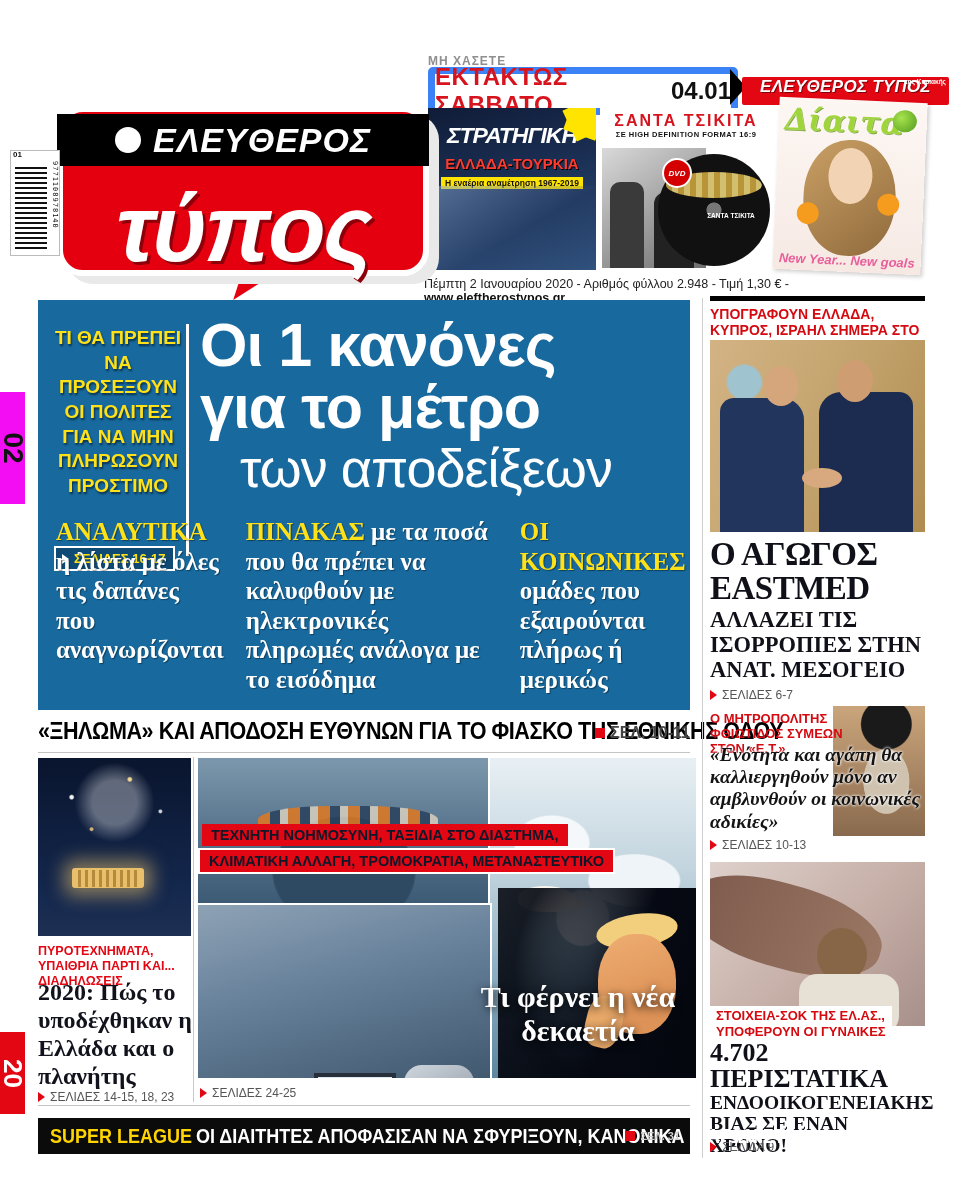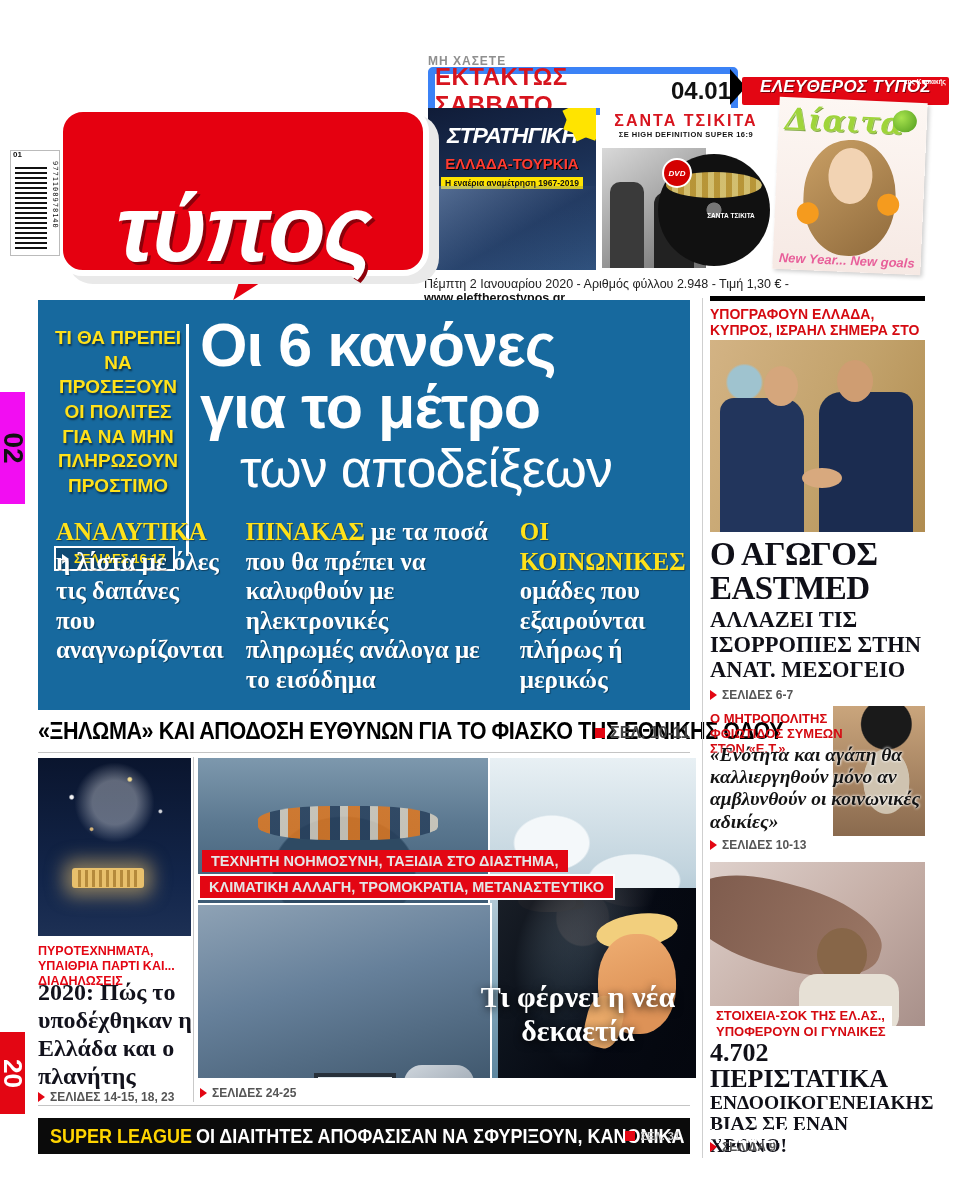--- a/index.html
+++ b/index.html
@@ -110,21 +110,21 @@
   .redsq{width:10px;height:10px;background:#e30613;display:inline-block;}
   .pages-txt{color:#444;font-weight:700;font-size:16px;}
   .hr1{left:38px;top:752px;width:652px;height:1px;background:#c4c4c4;}
   .hr2{left:38px;top:1105px;width:652px;height:1px;background:#c4c4c4;}
   .vsep1{left:193px;top:757px;width:1px;height:345px;background:#c9c9c9;}
   .vsep2{left:702px;top:298px;width:1px;height:860px;background:#cfcfcf;}
 
   
   .pages-link{display:flex;align-items:center;gap:5px;}
   .pages-link .tri{width:0;height:0;border-left:7px solid #e30613;border-top:5px solid transparent;border-bottom:5px solid transparent;}
-  .pages-link span{color:#555;font-weight:700;font-size:12px;}
+  .pages-link span{color:#555;font-weight:400;font-size:12px;}
 
   
   .fireworks{left:38px;top:758px;width:153px;height:178px;overflow:hidden;
      background:
        radial-gradient(circle at 22% 22%,rgba(255,255,255,.95) 0 1.5px,transparent 3px),
        radial-gradient(circle at 60% 12%,rgba(255,230,150,.9) 0 1.5px,transparent 3px),
        radial-gradient(circle at 80% 30%,rgba(255,255,255,.8) 0 1.2px,transparent 2.5px),
        radial-gradient(circle at 35% 40%,rgba(255,210,130,.8) 0 1.2px,transparent 2.5px),
        radial-gradient(circle at 50% 25%,rgba(255,255,255,.35) 0 22px,transparent 40px),
        linear-gradient(#0a152e 0%,#13264b 70%,#1d3054 100%);}
@@ -160,22 +160,22 @@
       background:linear-gradient(150deg,#cfd6dd 0%,#8f9aa6 55%,#5d6873 100%);}
   .trump{left:300px;top:130px;width:198px;height:190px;outline:none;
       background:radial-gradient(circle at 72% 42%,rgba(15,22,40,.0) 0 28%,rgba(5,8,16,.85) 70%),
                  linear-gradient(110deg,rgba(5,10,20,.2) 0%,#060a14 60%,#04060c 100%);}
   .trump-hair{position:absolute;left:398px;top:156px;width:82px;height:34px;border-radius:50%;
       background:#f2cf7d;transform:rotate(-8deg);}
   .trump-face{position:absolute;left:400px;top:176px;width:78px;height:100px;border-radius:46%;
       background:linear-gradient(160deg,#efae72 0%,#dd9257 70%);}
   .trump-hand{position:absolute;left:388px;top:238px;width:36px;height:52px;border-radius:40%;
       background:#e8a868;transform:rotate(14deg);}
-  .banner{position:absolute;background:#e30613;color:#e5e5e5;font-weight:800;font-size:14.5px;
-      padding:3px 9px;white-space:nowrap;margin-top:26px;}
+  .banner{position:absolute;background:#e30613;color:#0f172a;font-weight:800;font-size:14.5px;
+      padding:3px 9px;white-space:nowrap;}
   .banner1{left:4px;top:66px;}
   .banner2{left:0px;top:90px;border:2px solid #fff;}
   .decade-head{position:absolute;left:262px;top:222px;width:236px;text-align:center;color:#fff;
       font-family:"Liberation Serif",serif;font-weight:800;font-size:30px;line-height:1.13;
       text-shadow:0 2px 8px rgba(0,0,0,.85);}
   .center-pages{left:200px;top:1086px;}
 
   
   .right-rule{left:710px;top:296px;width:215px;height:5px;background:#000;}
   .rs1-kicker{left:710px;top:306px;width:218px;color:#d50a11;font-weight:800;font-size:14px;line-height:1.15;}
@@ -250,41 +250,45 @@
     <span class="special-label">ΕΚΤΑΚΤΩΣ ΣΑΒΒΑΤΟ</span>
     <span class="special-date">04.01</span>
   </div>
   <div class="abs special-arrow"></div>
   <div class="abs sunday-banner">
     <span class="sunday-main">ΕΛΕΥΘΕΡΟΣ ΤΥΠΟΣ</span>
     <span class="sunday-small">της Κυριακής</span>
   </div>
 
   <div class="abs logo-bubble">
+    <div class="logo-band">
+      <span class="logo-dot"></span>
+      <span class="logo-top-text">ΕΛΕΥΘΕΡΟΣ</span>
+    </div>
     <div class="logo-main-text">τύπος</div>
   </div>
   <div class="abs logo-tail"></div>
   <div class="abs barcode">
     <span class="barcode-ed">01</span>
     <div class="barcode-stripes"></div>
     <span class="barcode-num">9771108978140</span>
   </div>
 
   <div class="abs promo1">
     <div class="star"></div>
     <div class="star2"></div>
     <div class="promo1-title">ΣΤΡΑΤΗΓΙΚΗ</div>
     <div class="promo1-kicker">ΕΛΛΑΔΑ-ΤΟΥΡΚΙΑ</div>
     <div><span class="promo1-line">Η εναέρια αναμέτρηση 1967-2019</span></div>
     <div class="jets"></div>
   </div>
 
   <div class="abs promo2">
     <div class="promo2-title">ΣΑΝΤΑ ΤΣΙΚΙΤΑ</div>
-    <div class="promo2-sub">ΣΕ HIGH DEFINITION SUPER 16:9</div>
+    <div class="promo2-sub">ΣΕ HIGH DEFINITION FORMAT 16:9</div>
     <div class="still">
       <div class="fig1"></div>
       <div class="fig2"></div>
     </div>
     <div class="disc">
       <div class="disc-band"></div>
       <div class="disc-label">ΣΑΝΤΑ ΤΣΙΚΙΤΑ</div>
     </div>
     <div class="dvd-badge">DVD</div>
   </div>
@@ -304,21 +308,21 @@
   </div>
 
   <div class="abs lead-box">
     <div class="lead-kicker">ΤΙ ΘΑ ΠΡΕΠΕΙ ΝΑ ΠΡΟΣΕΞΟΥΝ ΟΙ ΠΟΛΙΤΕΣ ΓΙΑ ΝΑ ΜΗΝ ΠΛΗΡΩΣΟΥΝ ΠΡΟΣΤΙΜΟ</div>
     <div class="lead-badge">
       <i class="tri"></i>
       <span>ΣΕΛΙΔΕΣ 16-17</span>
     </div>
     <div class="lead-divider"></div>
     <div class="lead-headline">
-      <div class="hl1">Οι 6 κανόνες</div>
+      <div class="hl1">Οι 1 κανόνες</div>
       <div class="hl2">για το μέτρο</div>
       <div class="hl3">των αποδείξεων</div>
     </div>
     <div class="lead-bullets">
       <div class="bullet b1"><span class="y">ΑΝΑΛΥΤΙΚΑ</span><span> η λίστα με όλες τις δαπάνες που αναγνωρίζονται</span></div>
       <div class="bullet b2"><span class="y">ΠΙΝΑΚΑΣ</span><span> με τα ποσά που θα πρέπει να καλυφθούν με ηλεκτρονικές πληρωμές ανάλογα με το εισόδημα</span></div>
       <div class="bullet b3"><span class="y">ΟΙ ΚΟΙΝΩΝΙΚΕΣ</span><span> ομάδες που εξαιρούνται πλήρως ή μερικώς</span></div>
     </div>
   </div>
 

